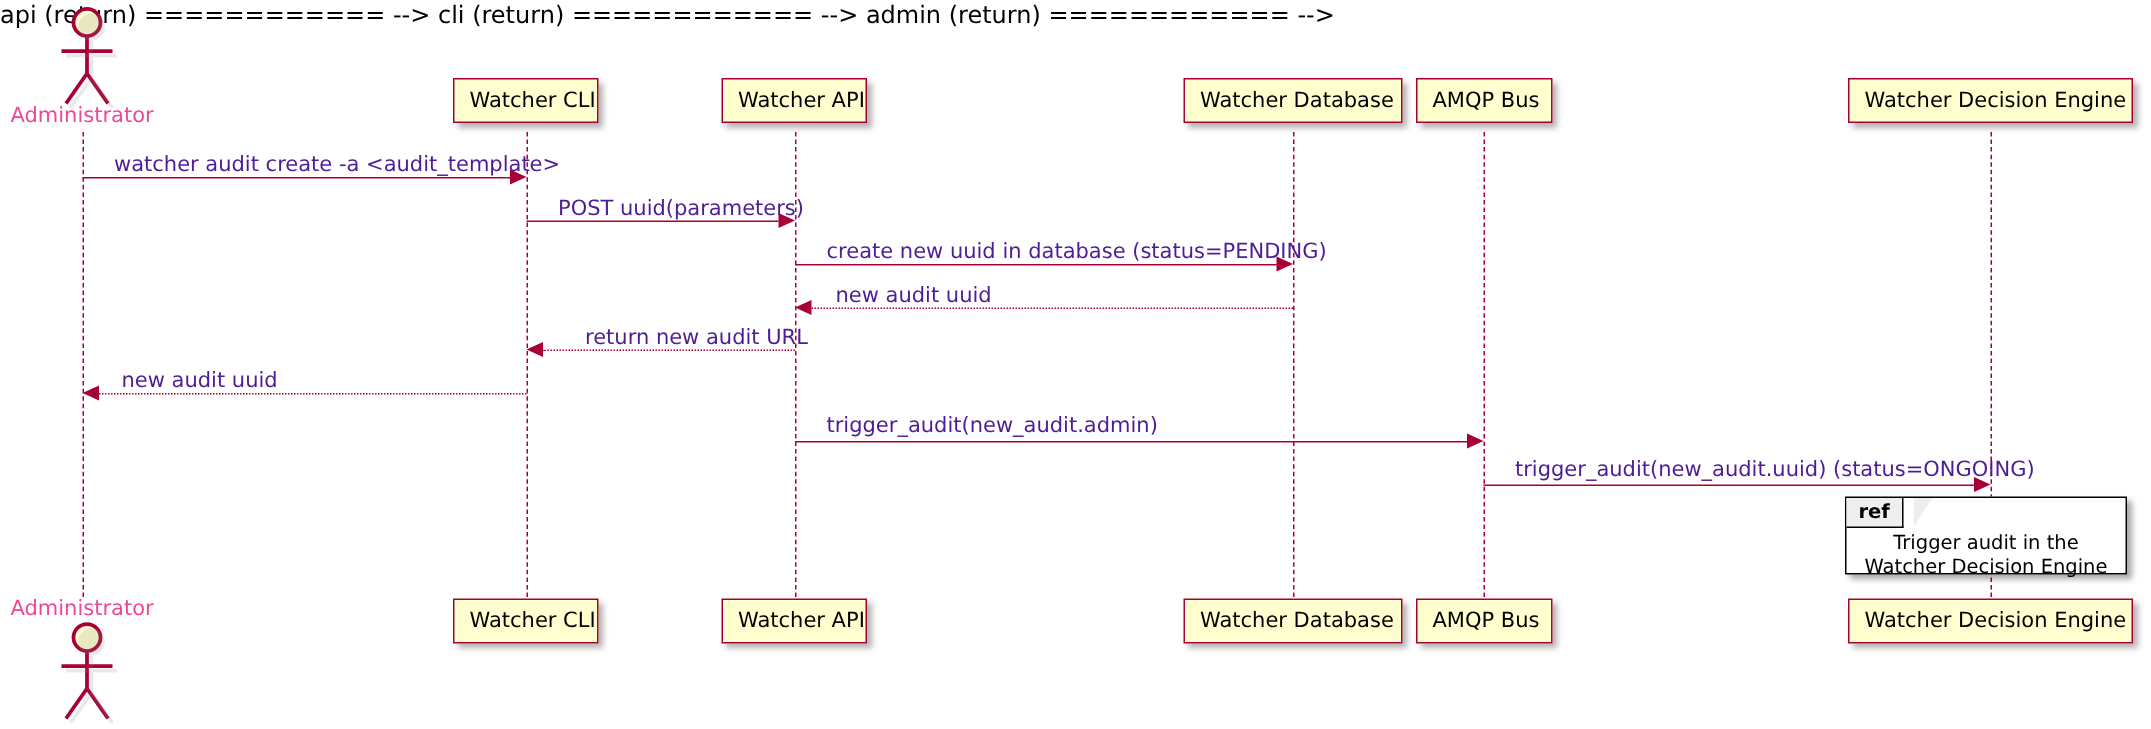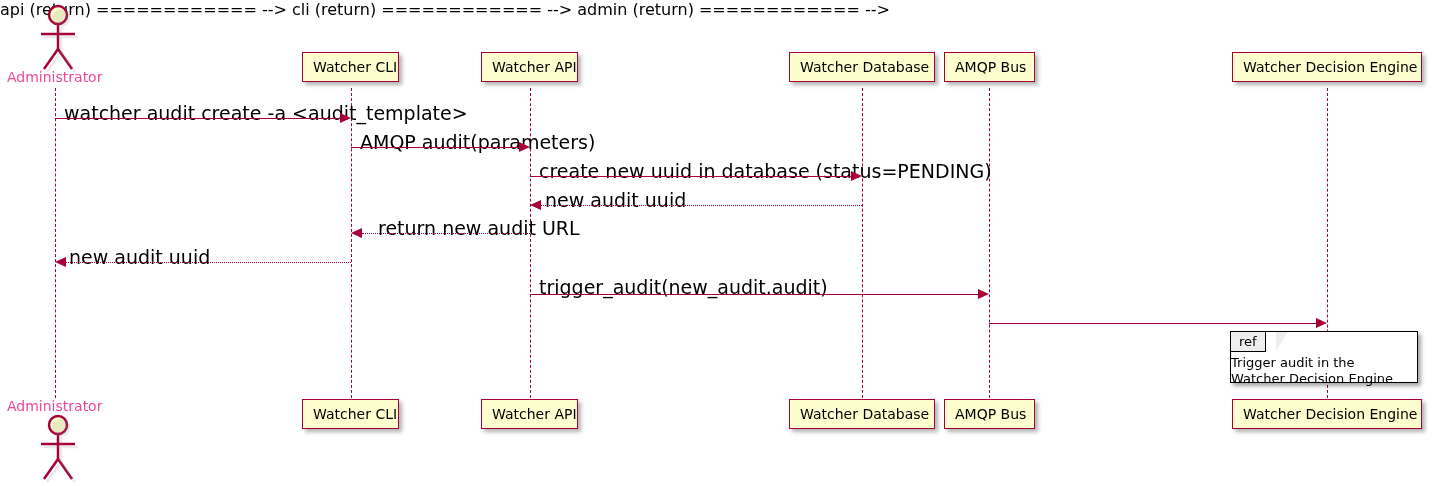--- a/index.html
+++ b/index.html
@@ -74,62 +74,63 @@
     border-bottom: 5px solid transparent;
     border-left: 11px solid #A80036;
   }
   .arrowhead.left {
     border-top: 5px solid transparent;
     border-bottom: 5px solid transparent;
     border-right: 11px solid #A80036;
   }
   .msg-label {
     position: absolute;
-    font-size: 19px;
-    color: #000000;
-    white-space: nowrap;
+    font-size: 14px;
+    color: #4c1d95;
+    white-space: nowrap;
+    margin-left: 12px;
   }
 
   
   .ref-box {
     position: absolute;
     box-sizing: border-box;
     background: #FFFFFF;
     border: 1.5px solid #000000;
     box-shadow: 3px 3px 4px rgba(0,0,0,0.35);
   }
   .ref-tab {
     position: absolute;
     left: 0;
     top: 0;
     height: 19px;
     background: #EEEEEE;
     border-right: 1.5px solid #000000;
     border-bottom: 1.5px solid #000000;
     padding: 0 8px 0 8px;
     font-size: 13px;
-    font-weight: normal;
+    font-weight: bold;
     line-height: 19px;
     color: #000000;
     white-space: nowrap;
   }
   .ref-tab-corner {
     position: absolute;
     width: 0;
     height: 0;
   }
   .ref-body {
     position: absolute;
     left: 0;
     right: 0;
     top: 21px;
     font-size: 13px;
     line-height: 16px;
     color: #000000;
-    text-align: left;
+    text-align: center;
     padding-top: 2px;
   }
 </style>
 </head>
 <body>
 
 <div id="diagram">
 
   
   <div class="lifeline" style="left:55px;"></div>
@@ -194,21 +195,21 @@
   <div class="participant" style="left:789px; top:399px; width:146px;">Watcher Database</div>
   <div class="participant" style="left:944px; top:399px; width:91px;">AMQP Bus</div>
   <div class="participant" style="left:1232px; top:399px; width:190px;">Watcher Decision Engine</div>
 
   
   <div class="msg-label" style="left:64px; top:102px;">watcher audit create -a &lt;audit_template&gt;</div>
   <div class="msg-line" style="left:55px; top:118px; width:285px;"></div>
   <div class="arrowhead right" style="left:340px; top:113px;"></div>
 
   
-  <div class="msg-label" style="left:360px; top:131px;">AMQP audit(parameters)</div>
+  <div class="msg-label" style="left:360px; top:131px;">POST uuid(parameters)</div>
   <div class="msg-line" style="left:351px; top:147px; width:168px;"></div>
   <div class="arrowhead right" style="left:519px; top:142px;"></div>
 
   
   <div class="msg-label" style="left:539px; top:160px;">create new uuid in database (status=PENDING)</div>
   <div class="msg-line" style="left:530px; top:176px; width:321px;"></div>
   <div class="arrowhead right" style="left:851px; top:171px;"></div>
 
    api (return) ============ --&gt;
   <div class="msg-label" style="left:545px; top:189px;">new audit uuid</div>
@@ -219,25 +220,26 @@
   <div class="msg-label" style="left:378px; top:217px;">return new audit URL</div>
   <div class="msg-line dotted" style="left:362px; top:233px; width:168px;"></div>
   <div class="arrowhead left" style="left:351px; top:228px;"></div>
 
    admin (return) ============ --&gt;
   <div class="msg-label" style="left:69px; top:246px;">new audit uuid</div>
   <div class="msg-line dotted" style="left:66px; top:262px; width:285px;"></div>
   <div class="arrowhead left" style="left:55px; top:257px;"></div>
 
   
-  <div class="msg-label" style="left:539px; top:276px;">trigger_audit(new_audit.audit)</div>
+  <div class="msg-label" style="left:539px; top:276px;">trigger_audit(new_audit.admin)</div>
   <div class="msg-line" style="left:530px; top:294px; width:448px;"></div>
   <div class="arrowhead right" style="left:978px; top:289px;"></div>
 
   
+  <div class="msg-label" style="left:998px; top:305px;">trigger_audit(new_audit.uuid) (status=ONGOING)</div>
   <div class="msg-line" style="left:989px; top:323px; width:327px;"></div>
   <div class="arrowhead right" style="left:1316px; top:318px;"></div>
 
   
   <div class="ref-box" style="left:1230px; top:331px; width:188px; height:52px;">
     <div class="ref-tab">
       <span>ref</span>
     </div>
     <div class="ref-tab-corner" style="left:45px; top:0px; border-top:19px solid #EEEEEE; border-right:12px solid transparent;"></div>
     <div class="ref-body">

